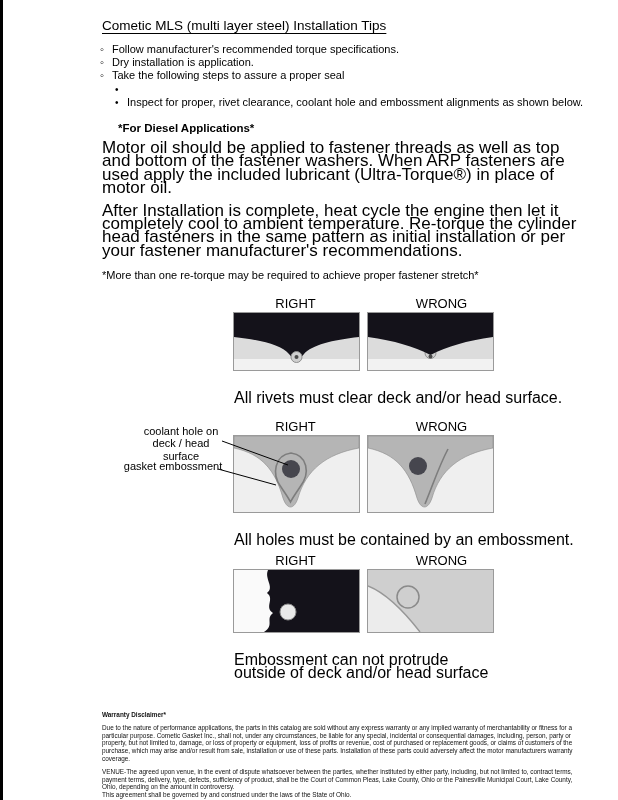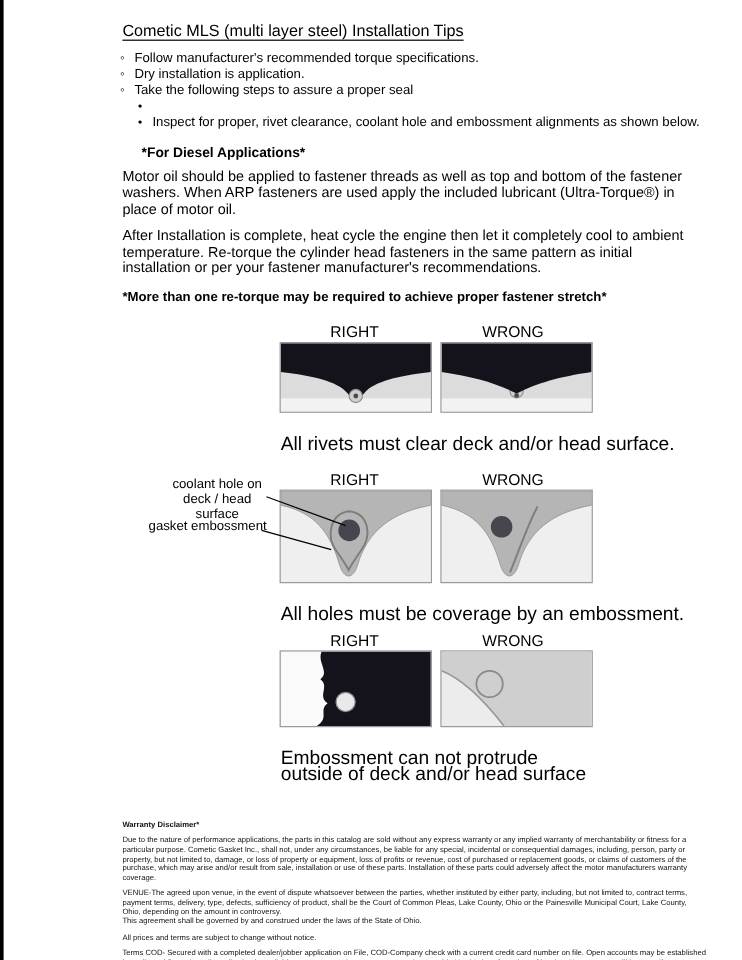--- a/index.html
+++ b/index.html
@@ -22,28 +22,28 @@
     font-size: 13.5px; font-weight: normal;
     text-decoration: underline;
     text-underline-offset: 3px;
   }
   .tips { list-style: none; margin: 0 0 13px 0; padding: 0; font-size: 11px; }
   .tips li { line-height: 13.2px; display: flex; }
   .tips .marker { width: 12px; flex: 0 0 12px; text-align: left; }
   .tips li.sub { margin-left: 15px; }
   .tips li.sub .marker { font-size: 10px; }
   .diesel-heading { margin: 0 0 7px 18px; font-size: 11.5px; font-weight: bold; }
-  .para { margin: 0 0 9px 2px; width: 478px; font-size: 12px; line-height: 13.4px; }
-  .note { margin: 12px 0 0 2px; font-size: 11px; line-height: 13.4px; font-weight: bold; }
+  .para { margin: 0 0 9px 2px; width: 478px; font-size: 17px; line-height: 13.4px; }
+  .note { margin: 12px 0 0 2px; font-size: 11px; line-height: 13.4px; }
 
   .figure { position: relative; margin-left: 133px; }
   .fig1 { margin-top: 13px; }
   .fig2 { margin-top: 15px; }
   .fig3 { margin-top: 7px; }
-  .fig-labels { display: flex; gap: 7px; }
+  .fig-labels { display: flex; gap: 21px; }
   .fig-labels span {
     width: 125px; text-align: center; font-size: 13px; line-height: 15px;
   }
   .fig-panels { display: flex; gap: 7px; margin-top: 1px; }
   .panel { display: block; border: 1px solid #9a9a9a; background: #e8e8e8; }
   .caption { margin: 20px 0 0 1px; font-size: 16px; line-height: 13px; }
   .caption.wrap { width: 265px; }
 
   .fig2 .annot {
     position: absolute; font-size: 11px; line-height: 12.5px; text-align: center;
@@ -138,21 +138,21 @@
         <path d="M57,17 C73,19 77,37 66,51 C62,57 59,61 56.5,66 C54,61 51,57 47,51 C37,38 41,19 57,17 Z" fill="none" stroke="#7d7d7d" stroke-width="1.6"></path>
         <circle cx="57" cy="33" r="9" fill="#46464e"></circle>
       </svg>
       <svg class="panel" width="125" height="76" viewBox="0 0 125 76">
         <rect width="125" height="76" fill="#efefef"></rect>
         <path d="M0,0 H125 V12 C92,18 72,34 64,62 C60,74 53,74 49,62 C41,34 28,18 0,12 Z" fill="#b5b5b5" stroke="#8a8a8a" stroke-width="0.6"></path>
         <circle cx="50" cy="30" r="9" fill="#46464e"></circle>
         <path d="M80,13 C71,30 66,46 57,68" fill="none" stroke="#7d7d7d" stroke-width="1.6"></path>
       </svg>
     </div>
-    <p class="caption">All holes must be coverage by an embossment.</p>
+    <p class="caption">All holes must be contained by an embossment.</p>
   </div>
 
   <div class="figure fig3">
     <div class="fig-labels">
       <span>RIGHT</span>
       <span>WRONG</span>
     </div>
     <div class="fig-panels">
       <svg class="panel" width="125" height="62" viewBox="0 0 125 62">
         <rect width="125" height="62" fill="#fafafa"></rect>

